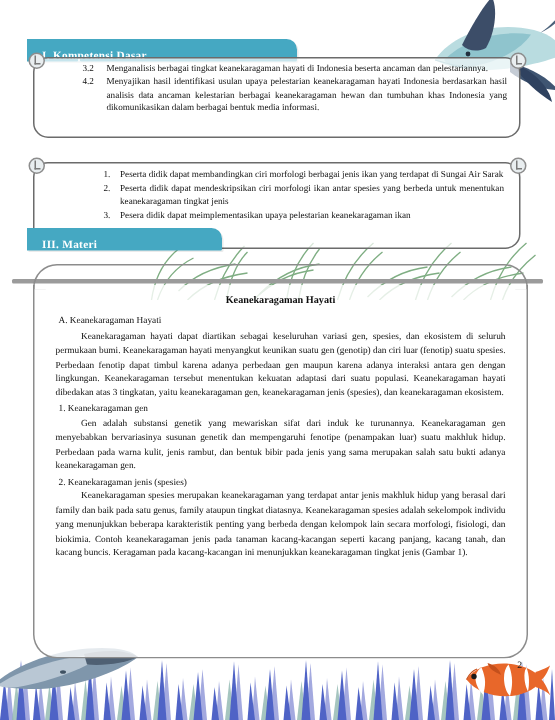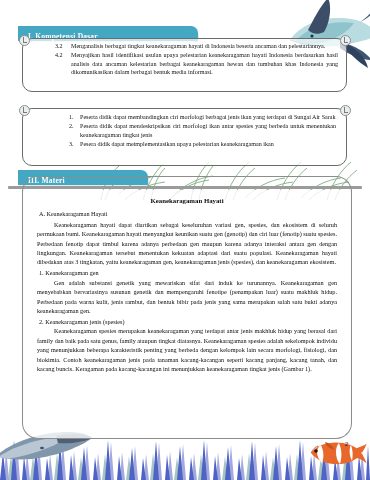--- a/index.html
+++ b/index.html
@@ -28,21 +28,21 @@
     box-shadow:1px 1px 0 rgba(0,0,0,.08);
     color:#ffffff;
     font-family:"Liberation Serif", serif;
     font-size:7.5px;font-weight:bold;
     display:flex;align-items:flex-end;
     padding-left:10px;
     letter-spacing:.2px;
   }
   .band.kd{left:18px;top:26px;width:170px;}
   .band.tj{left:18px;top:96px;width:140px;}
-  .band.mt{left:18px;top:170px;width:120px;}
+  .band.mt{left:18px;top:152px;width:120px;}
 
   
   .outline-box{
     position:absolute;
     border:0.8px solid #6b6b6b;
     border-radius:10px;
     background:rgba(255,255,255,.70);
   }
   .box-kd{left:22px;top:38px;width:323px;height:52px;}
   .box-tj{left:22px;top:108px;width:323px;height:56px;}

